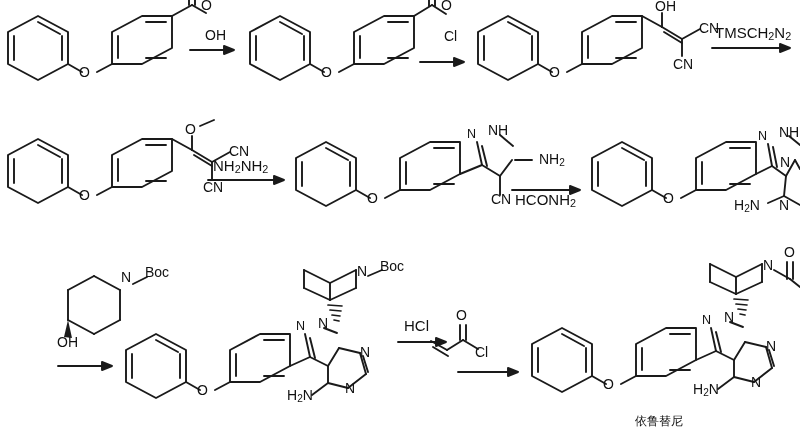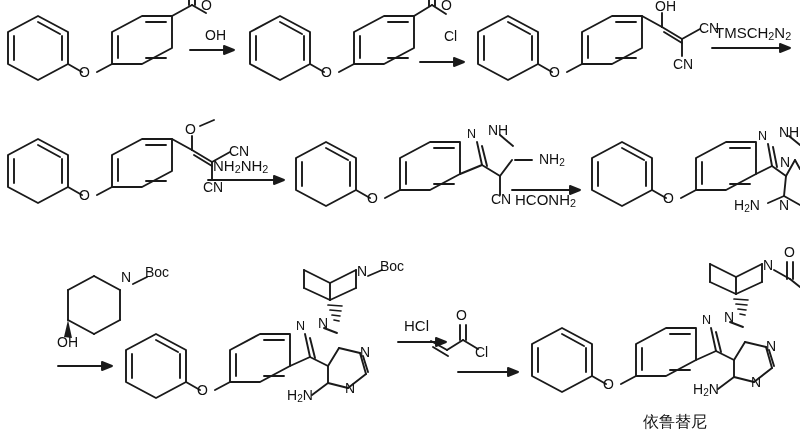--- a/index.html
+++ b/index.html
@@ -5,21 +5,21 @@
   html,body{margin:0;padding:0;background:#fff;}
   body{width:800px;height:444px;overflow:hidden;
        font-family:"Liberation Sans",sans-serif;color:#000;}
   #scheme{position:relative;width:800px;height:444px;background:#ffffff;}
   .svg-layer{position:absolute;left:0;top:0;width:800px;height:444px;}
   .lbl{position:absolute;white-space:nowrap;font-family:"Liberation Sans",sans-serif;
        color:#111;line-height:1;}
   .atom{font-size:14px;}
   .atom-sm{font-size:12.5px;}
   .reagent{font-size:15px;}
-  .cn-name{font-size:16px;font-family:Liberation Mono, monospace;margin-left:8px;}
+  .cn-name{font-size:12px;font-family:Liberation Serif, serif;}
   sub{font-size:0.72em;vertical-align:-0.22em;}
 </style>
 </head>
 <body>
 
 <div id="scheme">
 
   <svg class="svg-layer" viewBox="0 0 800 444" xmlns="http://www.w3.org/2000/svg">
     <g fill="none" stroke="#1a1a1a" stroke-width="1.9" stroke-linecap="round" stroke-linejoin="round">
 

